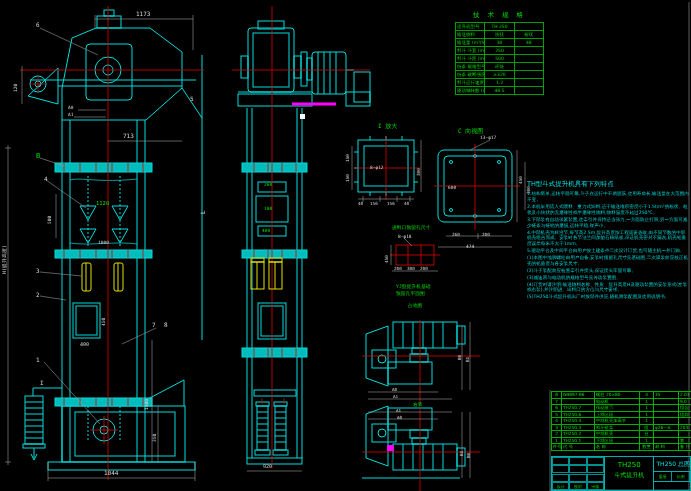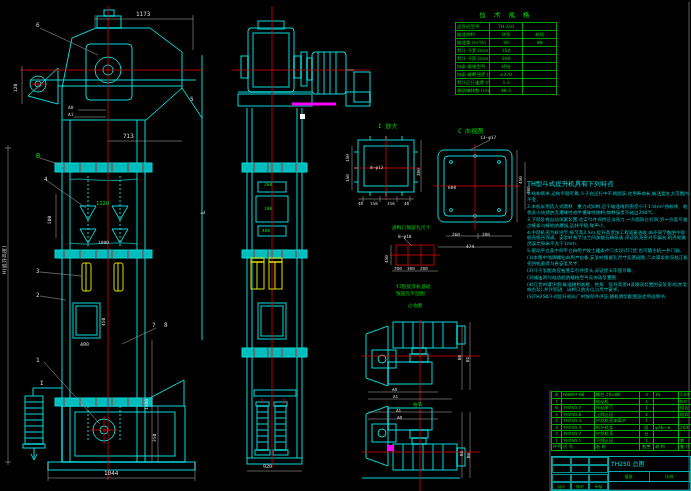--- a/index.html
+++ b/index.html
@@ -3,21 +3,21 @@
 <meta charset="utf-8">
 <style>
   html,body{margin:0;padding:0;background:#000;}
   #canvas{position:relative;width:691px;height:491px;background:#000;overflow:hidden;
           font-family:"DejaVu Sans",sans-serif;}
   svg{position:absolute;left:0;top:0;}
   .ann{position:absolute;line-height:1;white-space:pre;transform-origin:0 0;
        font-family:"DejaVu Sans Mono","DejaVu Sans",monospace;color:#d8d8d8;}
   .panel{position:absolute;}
   
-  #spec{left:455px;top:11px;width:102px;}
+  #spec{left:455px;top:11px;width:89px;}
   #spec .t{color:#00e400;font-size:6.5px;text-align:center;letter-spacing:3px;margin-bottom:2px;}
   #spec table{border-collapse:collapse;table-layout:fixed;width:100%;}
   #spec td{border:1px solid #00a000;color:#00dc00;font-size:4.5px;height:7px;
            padding:0 1px;overflow:hidden;white-space:nowrap;text-align:center;}
   #spec td:first-child{text-align:left;}
   
   #notes{left:527px;top:180px;width:162px;color:#00d8d8;}
   #notes .t{font-size:6.5px;color:#00e4e4;margin-bottom:3px;white-space:nowrap;}
   #notes div{font-size:4.6px;line-height:1.28;margin-bottom:1px;}
   
@@ -447,20 +447,24 @@
       <span></span>
         <span></span>
         <span></span>
       <span></span>
         <span></span>
         <span></span>
       <span>设计</span>
       <span>校对</span>
       <span>审核</span>
     </div>
+    <div class="ctr">
+      <div class="m">TH250</div>
+      <div class="n">斗式提升机</div>
+    </div>
     <div class="rt">
       <div class="no">TH250 总图</div>
       <div class="cells">
         <span>重量</span>
         <span>比例</span>
       </div>
     </div>
   </div>
 
 </div>

